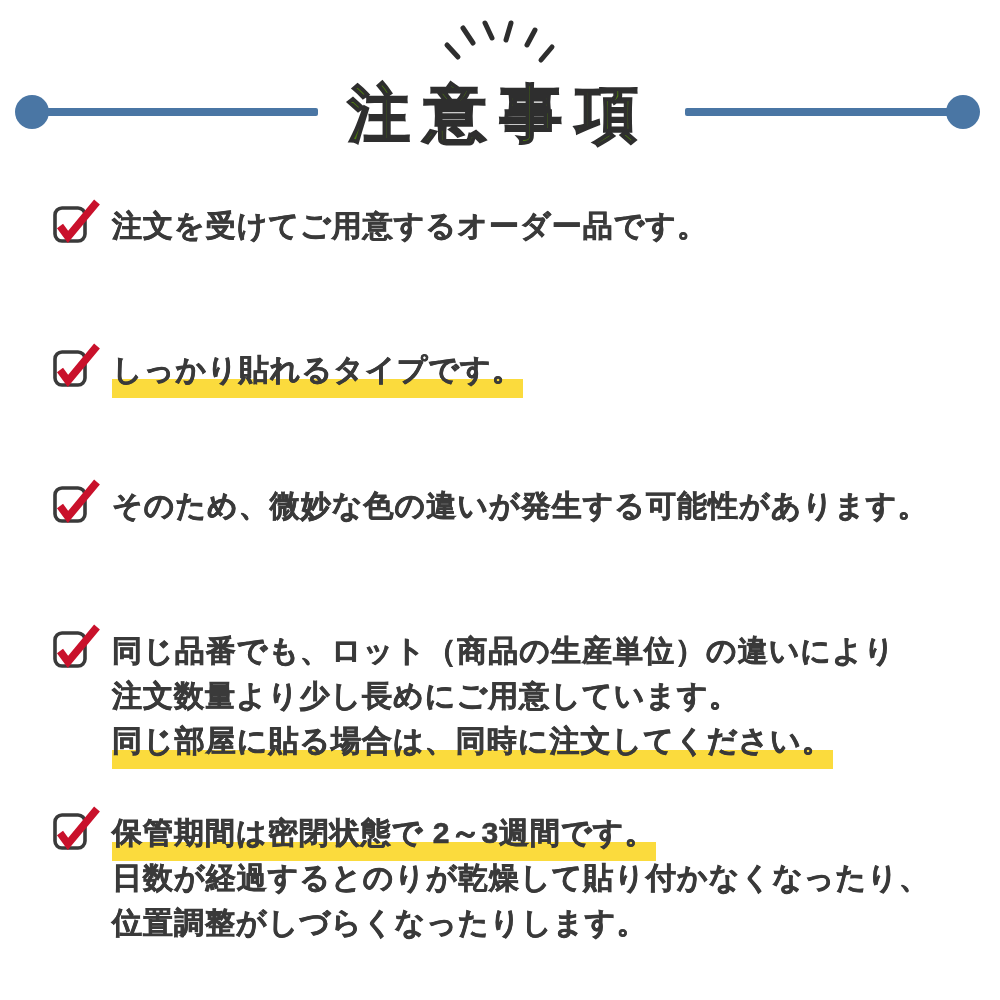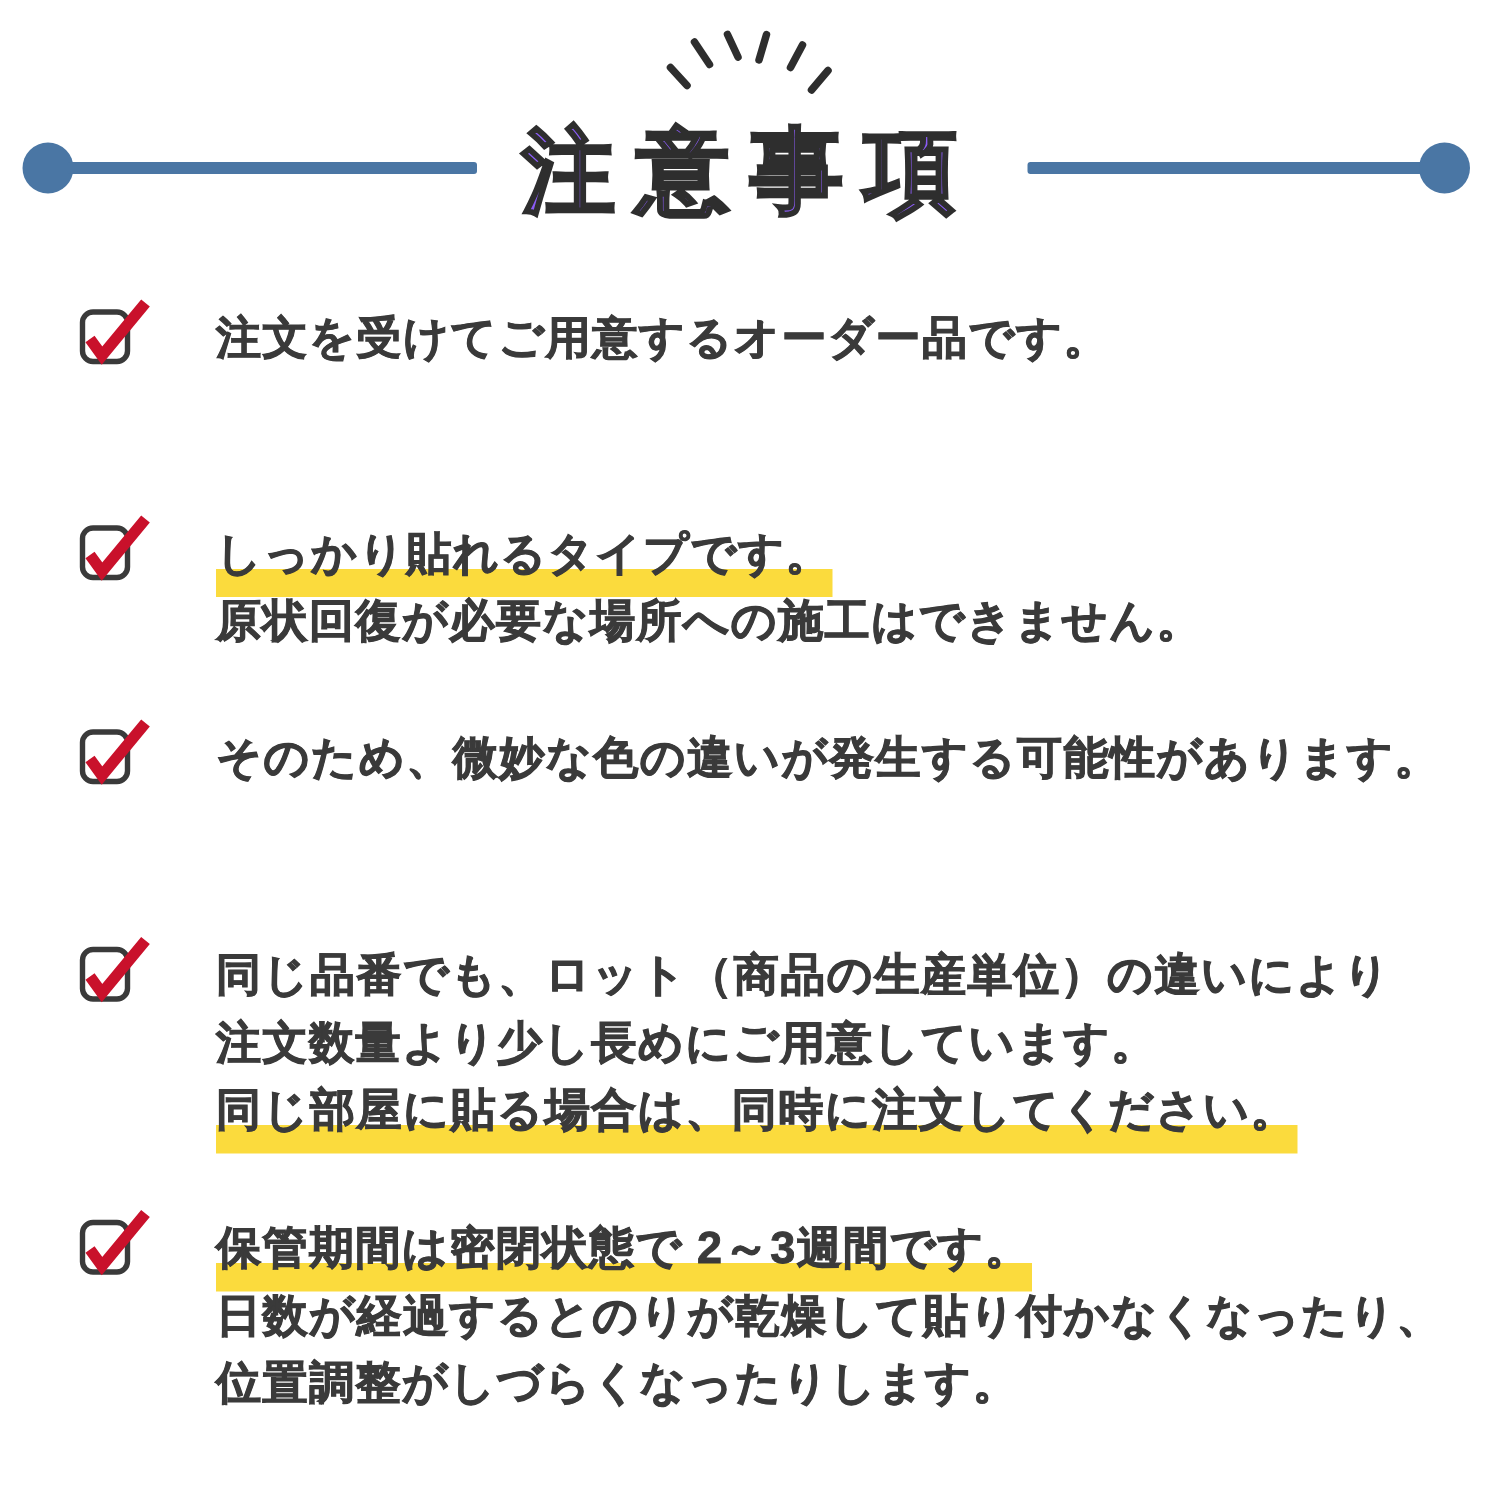--- a/index.html
+++ b/index.html
@@ -12,28 +12,28 @@
   .burst{position:absolute;left:430px;top:8px;width:140px;height:62px;}
   .burst line{stroke:#2e2e2e;stroke-width:5;stroke-linecap:round;}
   .deco-line{position:absolute;top:108px;height:8px;background:#4a76a4;border-radius:2px;}
   .deco-line.left{left:45px;width:273px;}
   .deco-line.right{left:685px;width:267px;}
   .deco-dot{position:absolute;top:95px;width:34px;height:34px;border-radius:50%;background:#4a76a4;}
   .deco-dot.left{left:15px;}
   .deco-dot.right{left:946px;}
   .title{
     position:absolute;top:72px;left:500px;transform:translateX(-50%);
-    margin:0;font-size:62px;font-weight:900;color:#8b5cf6;
+    margin:0;font-size:62px;font-weight:900;color:#4d7c0f;
     letter-spacing:14px;white-space:nowrap;-webkit-text-stroke:2px #2e2e2e;
   }
   
   .checkbox{position:absolute;left:52px;width:50px;height:52px;}
   .checkbox rect{fill:none;stroke:#3a3a3a;stroke-width:3.6;}
   .checkbox polyline{fill:none;stroke:#c9112b;stroke-width:7.5;stroke-linecap:butt;stroke-linejoin:miter;}
-  .item{position:absolute;left:112px;color:#3a3a3a;margin-left:32px;}
+  .item{position:absolute;left:112px;color:#3a3a3a;}
   .ln{font-size:30px;line-height:45px;font-weight:700;letter-spacing:1px;white-space:nowrap;-webkit-text-stroke:0.6px #3a3a3a;}
   .hl{
     background-image:linear-gradient(180deg,rgba(0,0,0,0) 58%,#fbdb3d 58%);
     padding-bottom:12px;
   }
 </style>
 </head>
 <body>
 
 <svg class="burst" viewBox="430 8 140 62" aria-hidden="true">
@@ -58,21 +58,20 @@
 <div class="item" style="top:203px">
   <div class="ln"><span>注文を受けてご用意するオーダー品です。</span></div>
 </div>
 
 <svg class="checkbox" style="top:340px" viewBox="0 0 50 52">
   <rect x="3" y="12" width="30" height="33" rx="7"></rect>
   <polyline points="8,30 16,41 45,6"></polyline>
 </svg>
 <div class="item" style="top:347px">
   <div class="ln"><span class="hl">しっかり貼れるタイプです。</span></div>
-  <div class="ln"><span>原状回復が必要な場所への施工はできません。</span></div>
 </div>
 
 <svg class="checkbox" style="top:476px" viewBox="0 0 50 52">
   <rect x="3" y="12" width="30" height="33" rx="7"></rect>
   <polyline points="8,30 16,41 45,6"></polyline>
 </svg>
 <div class="item" style="top:483px">
   <div class="ln"><span>そのため、微妙な色の違いが発生する可能性があります。</span></div>
 </div>
 

